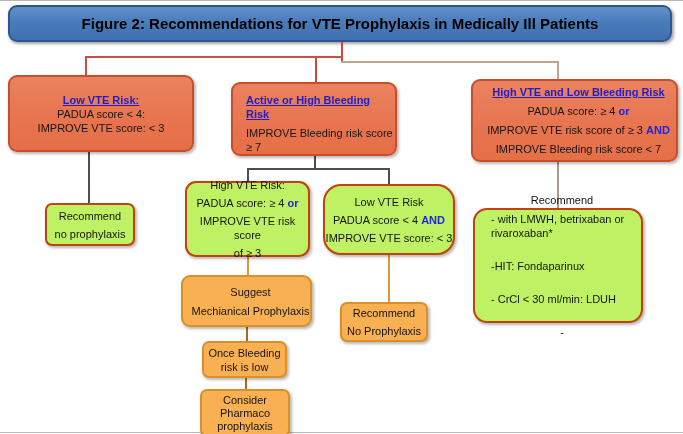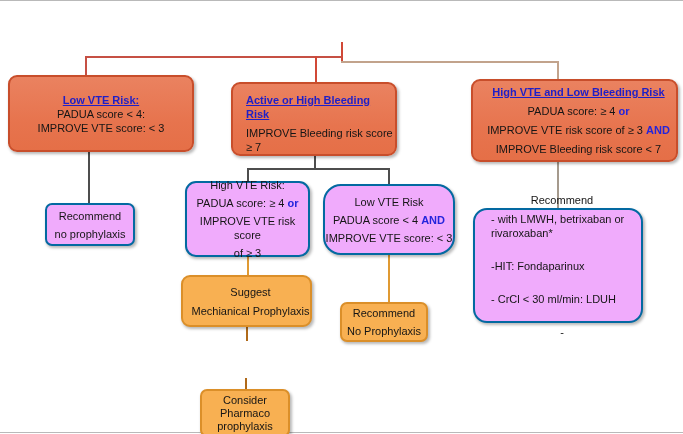--- a/index.html
+++ b/index.html
@@ -7,39 +7,42 @@
         font-family:"Liberation Sans", sans-serif;}
   .edge-line{position:absolute;left:0;width:683px;height:1px;background:#b9b9b9;}
   .title-bar{position:absolute;left:8px;top:5px;width:664px;height:37px;box-sizing:border-box;
         background:linear-gradient(180deg,#6390c7 0%,#4a7cbb 45%,#3f6fae 100%);
         border:2px solid #2d5690;border-radius:9px;display:flex;align-items:center;justify-content:center;
         font-size:15px;font-weight:700;color:#000;box-shadow:1.5px 2px 3px rgba(0,0,0,0.35);}
   .node{position:absolute;box-sizing:border-box;display:flex;flex-direction:column;
         justify-content:center;align-items:center;text-align:center;font-size:11px;color:#151515;
         border-radius:9px;box-shadow:1.5px 2px 3px rgba(0,0,0,0.28);line-height:14px;}
   .red{background:linear-gradient(180deg,#ea8260 0%,#e7744e 60%,#e56f47 100%);border:2px solid #c84e2b;}
-  .gray{background:#f0abfc;border:2px solid #0369a1;}
+  .gray{background:#bef264;border:2px solid #c2410c;}
   .orange{background:#f8b052;border:2px solid #db8f29;}
   .heading{color:#1f1fc8;font-weight:700;text-decoration:underline;}
   .em{color:#2424dc;font-weight:700;}
   .left-align{align-items:flex-start;text-align:left;justify-content:flex-end;}
   .h-line{position:absolute;height:1.5px;}
   .v-line{position:absolute;width:1.5px;}
   .gap7{} .gap5{row-gap:5px;padding-left:8px;} .gap4{row-gap:4px;}
   .pharma-items{align-self:stretch;text-align:left;padding:0 8px;display:flex;flex-direction:column;row-gap:5px;gap:19px;}
   .pharma-dash{align-self:center;}
 </style>
 </head>
 <body>
 
 <div id="page">
 
   <div class="edge-line" style="top:0;"></div>
   <div class="edge-line" style="top:432px;"></div>
 
+  <div class="title-bar">
+    <span>Figure 2: Recommendations for VTE Prophylaxis in Medically Ill Patients</span>
+  </div>
 
   <div class="v-line" style="left:341px;top:42px;height:19px;background:#d14836;"></div>
   <div class="h-line" style="left:85px;top:56px;width:257px;background:#c65044;"></div>
   <div class="v-line" style="left:85px;top:56px;height:19px;background:#c65044;"></div>
   <div class="v-line" style="left:315px;top:56px;height:26px;background:#d14836;"></div>
   <div class="h-line" style="left:341px;top:61px;width:216px;background:#c2a38c;"></div>
   <div class="v-line" style="left:557px;top:61px;height:18px;background:#c2a38c;"></div>
 
   <div class="v-line" style="left:88px;top:152px;height:51px;background:#4d4d4d;"></div>
   <div class="v-line" style="left:314px;top:156px;height:12px;background:#4d4d4d;"></div>
@@ -102,20 +105,24 @@
   <div class="node orange gap5" style="left:181px;top:275px;width:131px;height:52px;">
     <div>Suggest</div>
     <div>Mechianical Prophylaxis</div>
   </div>
 
   <div class="node orange gap4" style="left:340px;top:302px;width:88px;height:40px;border-radius:7px;">
     <div>Recommend</div>
     <div>No Prophylaxis</div>
   </div>
 
+  <div class="node orange" style="left:202px;top:341px;width:85px;height:37px;border-radius:7px;">
+    <div>Once Bleeding</div>
+    <div>risk is low</div>
+  </div>
 
   <div class="node orange" style="left:200px;top:389px;width:90px;height:48px;border-radius:7px;line-height:13px;">
     <div>Consider</div>
     <div>Pharmaco</div>
     <div>prophylaxis</div>
   </div>
 
 </div>
 
 </body></html>

